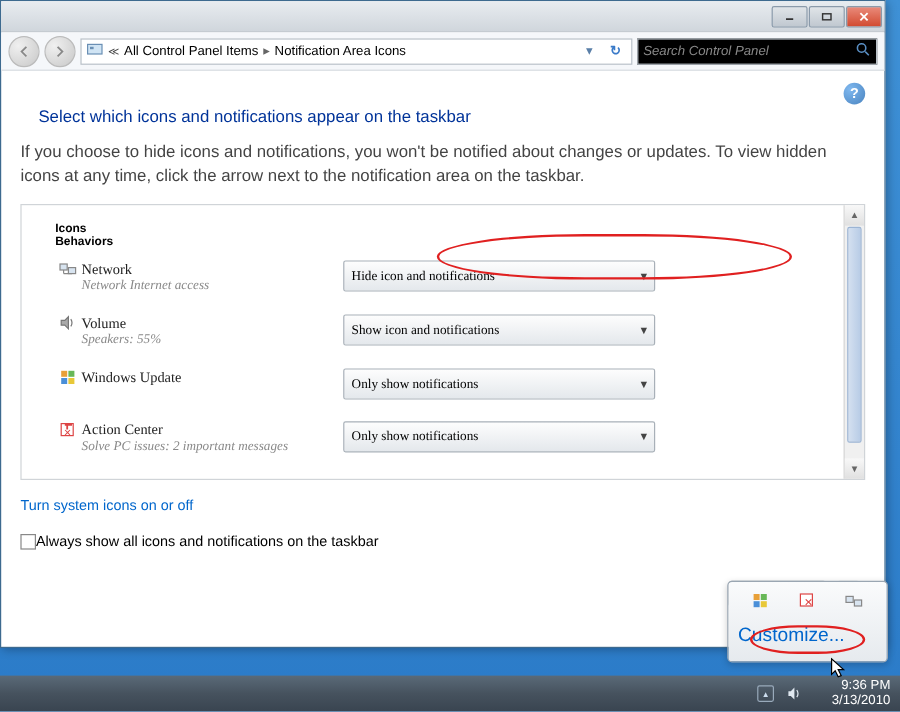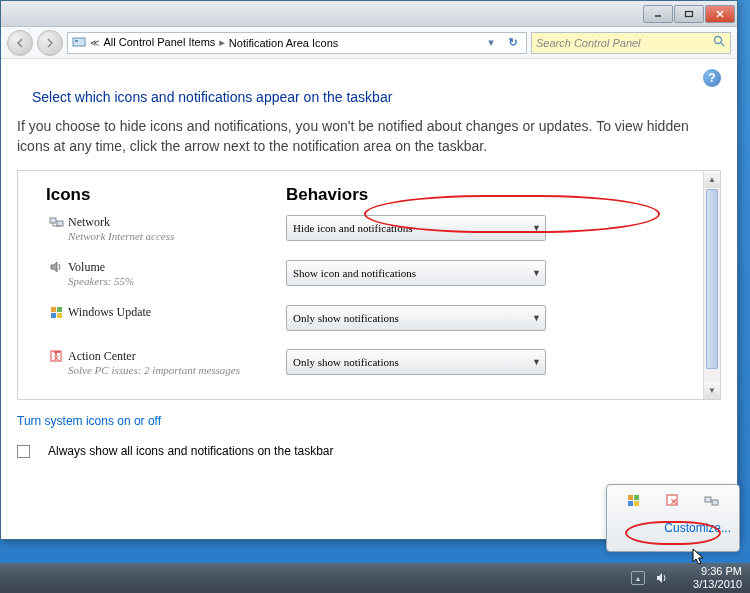--- a/index.html
+++ b/index.html
@@ -9,69 +9,69 @@
 .window { position: absolute; left: 0; top: 0; width: 738px; height: 540px; background: #fff; border: 1px solid #3d6a8f; box-shadow: 2px 2px 8px rgba(0,0,0,.3); }
 .titlebar { height: 26px; background: linear-gradient(180deg, #e8ecf0 0%, #d0d6dc 100%); display: flex; justify-content: flex-end; align-items: center; padding: 0 2px; border-bottom: 1px solid #b8c0c8; }
 .winbtn { width: 30px; height: 18px; margin-left: 1px; background: linear-gradient(180deg, #e0e4e8, #c0c8d0); border: 1px solid #8a9aaa; border-radius: 2px; display: inline-flex; align-items: center; justify-content: center; font-size: 9px; color: #333; }
 .winbtn.close { background: linear-gradient(180deg, #e98a7a, #d24a30); color: #fff; }
 .winbtn.close svg { stroke: #fff; }
 
 
 .addrrow { height: 32px; background: #f5f7fa; border-bottom: 1px solid #d8dce0; display: flex; align-items: center; padding: 0 6px; gap: 4px; }
 .navbtn { width: 26px; height: 26px; border-radius: 50%; background: radial-gradient(circle at 30% 30%, #f0f0f0, #c8c8c8); border: 1px solid #bbb; display: inline-flex; align-items: center; justify-content: center; }
 .addrbar { flex: 1; height: 22px; background: #fff; border: 1px solid #b8c0c8; display: flex; align-items: center; padding: 0 4px; gap: 4px; font-size: 11px; }
-.crumb { display: inline-flex; gap: 4px; }
+.crumb { display: inline-flex; align-items: center; gap: 4px; }
 .crumb .sep { color: #666; }
 .addrbar .spacer { flex: 1; }
 .addrctl { width: 18px; height: 18px; display: inline-flex; align-items: center; justify-content: center; color: #5a7fa8; }
-.searchbar { width: 200px; height: 22px; background: #fef9c3; border: 1px solid #b8c0c8; display: flex; align-items: center; padding: 0 4px; color: #888; font-style: italic; font-size: 11px; }
+.searchbar { width: 200px; height: 22px; background: #000000; border: 1px solid #b8c0c8; display: flex; align-items: center; padding: 0 4px; color: #888; font-style: italic; font-size: 11px; }
 .searchbar .spacer { flex: 1; }
 
 
 .content { padding: 10px 16px 16px 16px; }
 .helpicon { float: right; width: 18px; height: 18px; background: radial-gradient(circle at 30% 30%, #7fb8ef, #4a84c0); border-radius: 50%; color: #fff; display: inline-flex; align-items: center; justify-content: center; font-weight: bold; font-size: 12px; }
 h1 { color: #003399; font-weight: normal; font-size: 14px; margin: 20px 0 12px 15px; }
 .desc { color: #444; font-size: 14px; line-height: 1.4; margin-bottom: 14px; }
 
 .listpane { border: 1px solid #d0d4d8; height: 230px; position: relative; padding: 14px 20px 14px 28px; }
-.colhead { display: flex; font-weight: bold; font-size: 17px; margin-bottom: 10px; }
+.colhead { display: flex; font-weight: bold; font-size: 10px; margin-bottom: 10px; flex-direction: column; }
 .colhead .c1 { width: 240px; }
 .colhead .c2 { flex: 1; }
 
 .item { display: flex; align-items: flex-start; margin-bottom: 18px; font-family: Liberation Serif, serif; }
 .item .icon { width: 22px; flex-shrink: 0; display: inline-flex; align-items: center; justify-content: center; }
 .item .labelcol { width: 218px; }
 .item .name { font-size: 12px; color: #222; }
 .item .sub { font-size: 11px; color: #888; font-style: italic; }
 .item .dropcol { flex: 1; }
 
 .dropdown { width: 260px; height: 22px; background: linear-gradient(180deg, #fdfdfd 0%, #e4e8ec 100%); border: 1px solid #a8b0b8; border-radius: 2px; display: flex; align-items: center; padding: 12px 6px; font-size: 11px; position: relative; }
 .dropdown .arrow { position: absolute; right: 4px; font-size: 9px; color: #444; }
 
 .scrollbar { position: absolute; right: 0; top: 0; bottom: 0; width: 17px; background: #f0f0f0; border-left: 1px solid #d8d8d8; }
 .scrollbar .thumb { position: absolute; left: 2px; right: 2px; top: 18px; height: 180px; background: linear-gradient(90deg, #d4e0f0, #b8cce6); border: 1px solid #9bb4d4; border-radius: 2px; }
 .scrollbar .sbtn { position: absolute; left: 0; right: 0; height: 17px; display: flex; align-items: center; justify-content: center; font-size: 8px; color: #666; background: linear-gradient(180deg, #f8f8f8, #e0e0e0); }
 .scrollbar .sbtn.up { top: 0; }
 .scrollbar .sbtn.down { bottom: 0; }
 
 .link { color: #0066cc; font-size: 12px; margin-top: 14px; cursor: pointer; }
-.checkbox-row { margin-top: 16px; display: flex; align-items: center; gap: 18px; font-size: 12px; }
+.checkbox-row { margin-top: 16px; display: flex; align-items: center; gap: 0; font-size: 12px; }
 .chk { width: 13px; height: 13px; border: 1px solid #888; background: #fff; }
 
 .btnrow { margin-top: 26px; display: flex; justify-content: flex-end; gap: 8px; padding-right: 4px; }
 .btn { width: 82px; height: 22px; background: linear-gradient(180deg, #fdfdfd, #e0e4e8); border: 1px solid #a0a8b0; border-radius: 3px; display: inline-flex; align-items: center; justify-content: center; font-size: 12px; }
 
 
 .ann { position: absolute; border: 2.5px solid #e02020; border-radius: 50%/50%; pointer-events: none; }
 
 
 .tray-popup { position: absolute; right: 10px; top: 484px; width: 134px; height: 68px; background: linear-gradient(180deg, #fafbfc, #e6eaee); border: 1px solid #9aa6b2; border-radius: 4px; padding: 8px; box-shadow: 0 2px 6px rgba(0,0,0,.2); }
 .tray-icons { display: flex; justify-content: space-around; margin-bottom: 6px; }
 .tray-icons span { width: 16px; height: 16px; display: inline-flex; align-items: center; justify-content: center; }
-.tray-link { color: #0066cc; font-size: 12px; text-align: right; cursor: pointer; position: relative; margin-top: 12px; }
+.tray-link { color: #0066cc; font-size: 16px; text-align: left; cursor: pointer; position: relative; margin-top: 12px; }
 .cursor { position: absolute; right: 44px; top: 548px; width: 14px; height: 18px; z-index: 5; }
 
 
 .taskbar { position: absolute; left: 0; right: 0; bottom: 0; height: 30px; background: linear-gradient(180deg, #5a6a78 0%, #46525e 50%, #394450 100%); display: flex; align-items: center; justify-content: flex-end; padding: 0 8px; gap: 10px; color: #fff; font-size: 11px; }
 .taskbar .sysicon { width: 14px; height: 14px; display: inline-flex; align-items: center; justify-content: center; }
 .clock { text-align: right; line-height: 1.15; margin-left: 14px; }
 </style>
 </head>
 <body>
 

